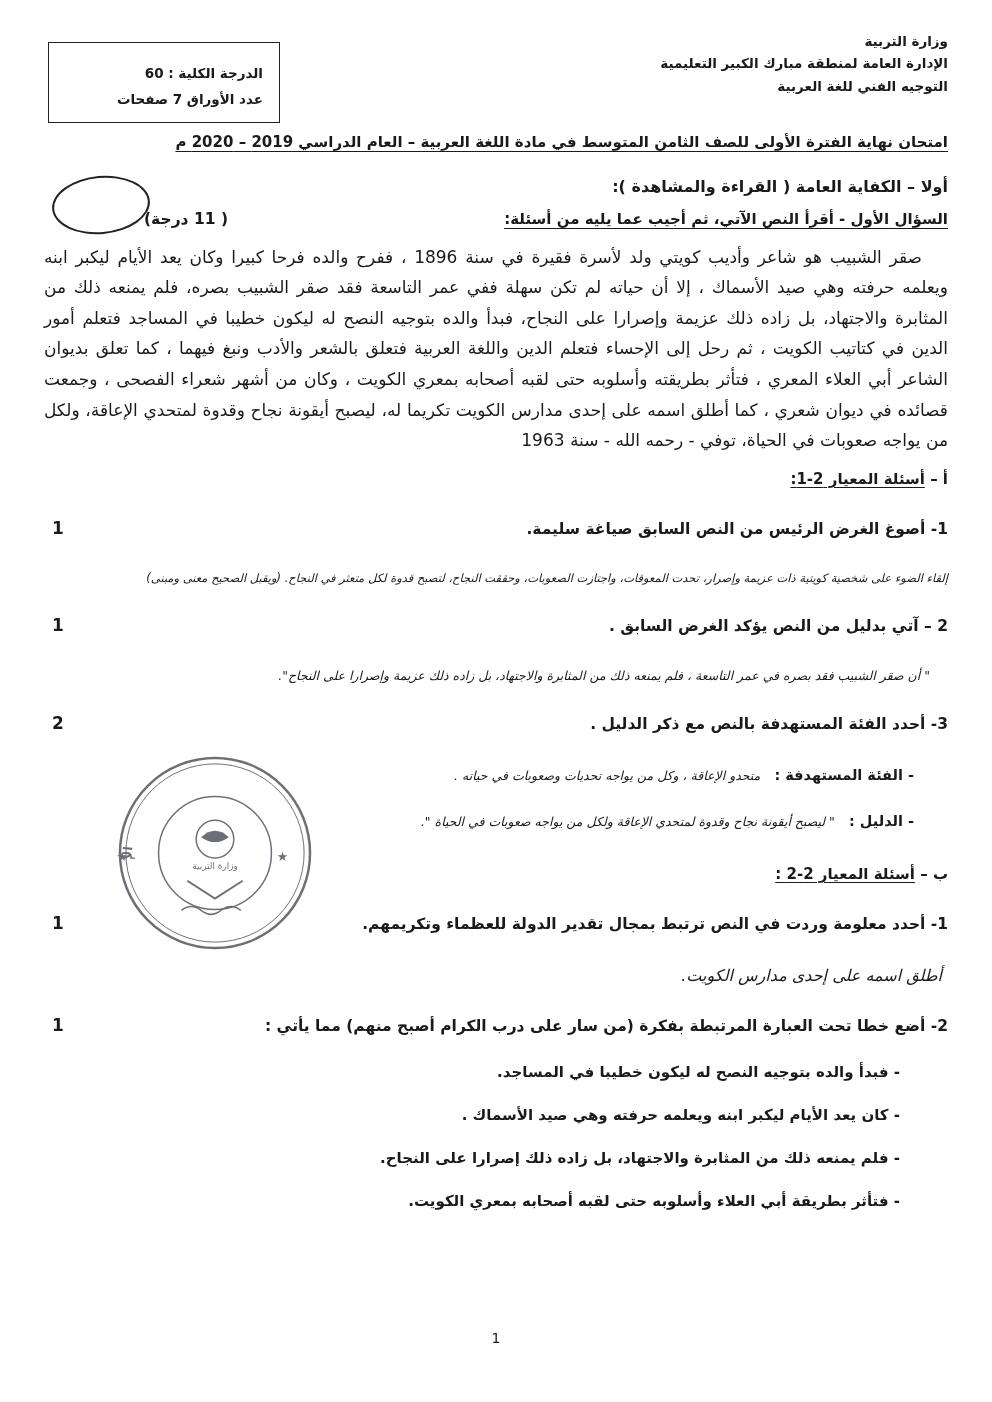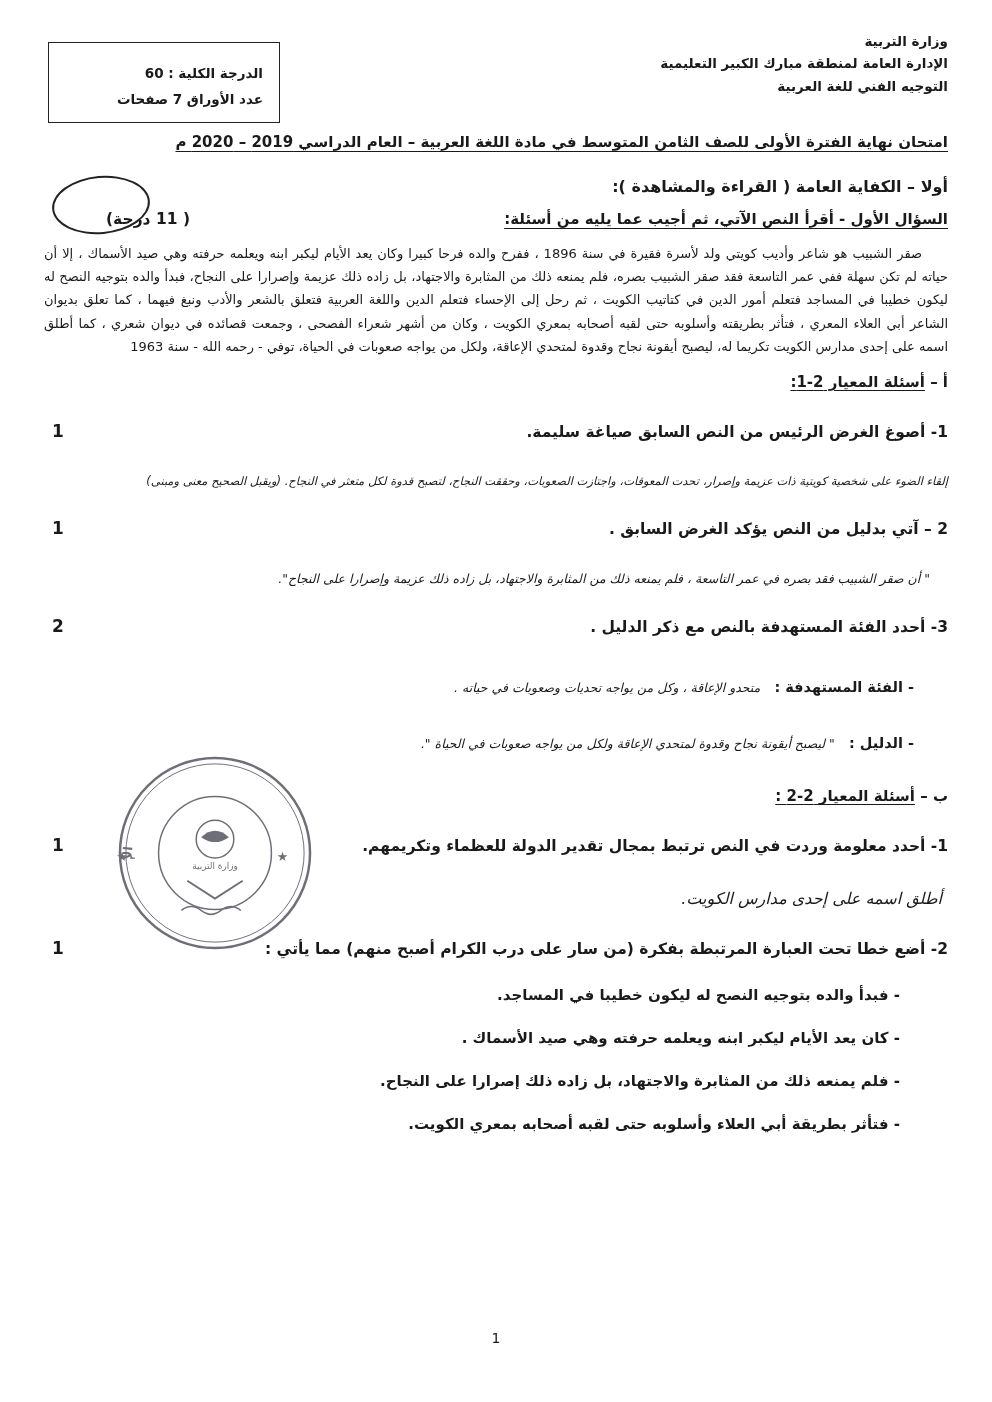--- a/index.html
+++ b/index.html
@@ -21,42 +21,42 @@
   }
   .exam-title {
     margin-top:10px; font-size:15px; font-weight:bold;
     text-decoration:underline; text-underline-offset:4px;
   }
 
   
   .section-heading { margin-top:26px; font-size:16px; font-weight:bold; }
   .q1-row { margin-top:14px; display:flex; align-items:center; }
   .q1-label { flex:1; font-weight:bold; font-size:15px; text-decoration:underline; text-underline-offset:4px; }
-  .q1-marks { font-weight:bold; font-size:15.5px; margin-left:62px; white-space:nowrap; }
+  .q1-marks { font-weight:bold; font-size:15.5px; margin-left:100px; white-space:nowrap; }
   .grade-oval {
     position:absolute; left:52px; top:176px; width:98px; height:58px;
     border:2px solid #222; border-radius:50%; transform:rotate(-5deg);
   }
 
-  .passage { margin-top:14px; font-size:13px; line-height:1.8; text-align:justify; text-indent:26px; }
+  .passage { margin-top:14px; font-size:17px; line-height:1.8; text-align:justify; text-indent:26px; }
 
   .crit-label { margin-top:14px; font-size:15px; font-weight:bold; }
   .crit-label.b { margin-top:36px; }
   .u { text-decoration:underline; text-underline-offset:3px;margin-top:10px; }
 
   .q-row { display:flex; align-items:flex-start; margin-top:30px; }
   .q-text { flex:1; font-weight:bold; font-size:15.5px; line-height:1.5; }
   .q-score { width:54px; font-weight:bold; font-size:17px; text-align:left; padding-left:8px; }
 
   .answer { margin-top:30px; font-size:12px; font-style:italic; }
   .ans-a1 { font-size:11.5px; }
   .ans-a2 { margin-right:18px; font-size:12.5px; }
   .ans-b1 { margin-right:6px; font-size:16px; }
 
-  .sub-answer { margin-top:40px; margin-right:34px; font-size:13px; }
+  .sub-answer { margin-top:30px; margin-right:34px; font-size:13px; }
   .sub-label { font-weight:bold; font-size:14.5px; }
   .hand { font-size:12.5px; font-style:italic; margin-right:10px; }
 
   .option { margin-top:25px; margin-right:48px; font-weight:bold; font-size:15px; }
   .option.answer-underline { text-underline-offset:4px; }
 
   .page-number { position:absolute; bottom:56px; left:0; right:0; text-align:center; font-size:14px; }
 
   .stamp { position:absolute; left:116px; top:754px; width:198px; height:198px; opacity:.8; pointer-events:none; }
 </style>

